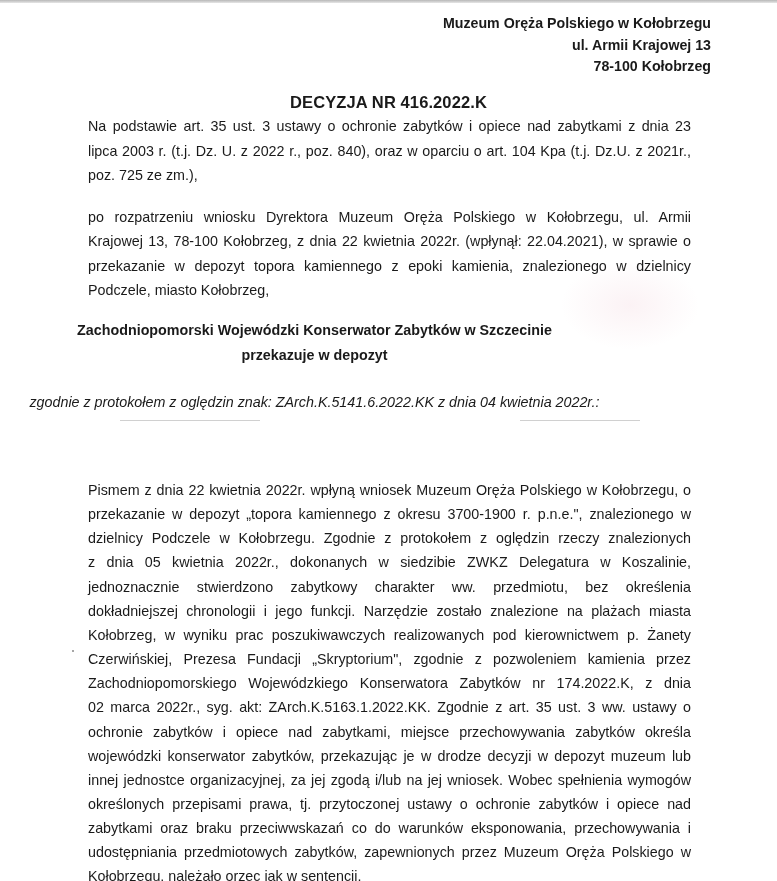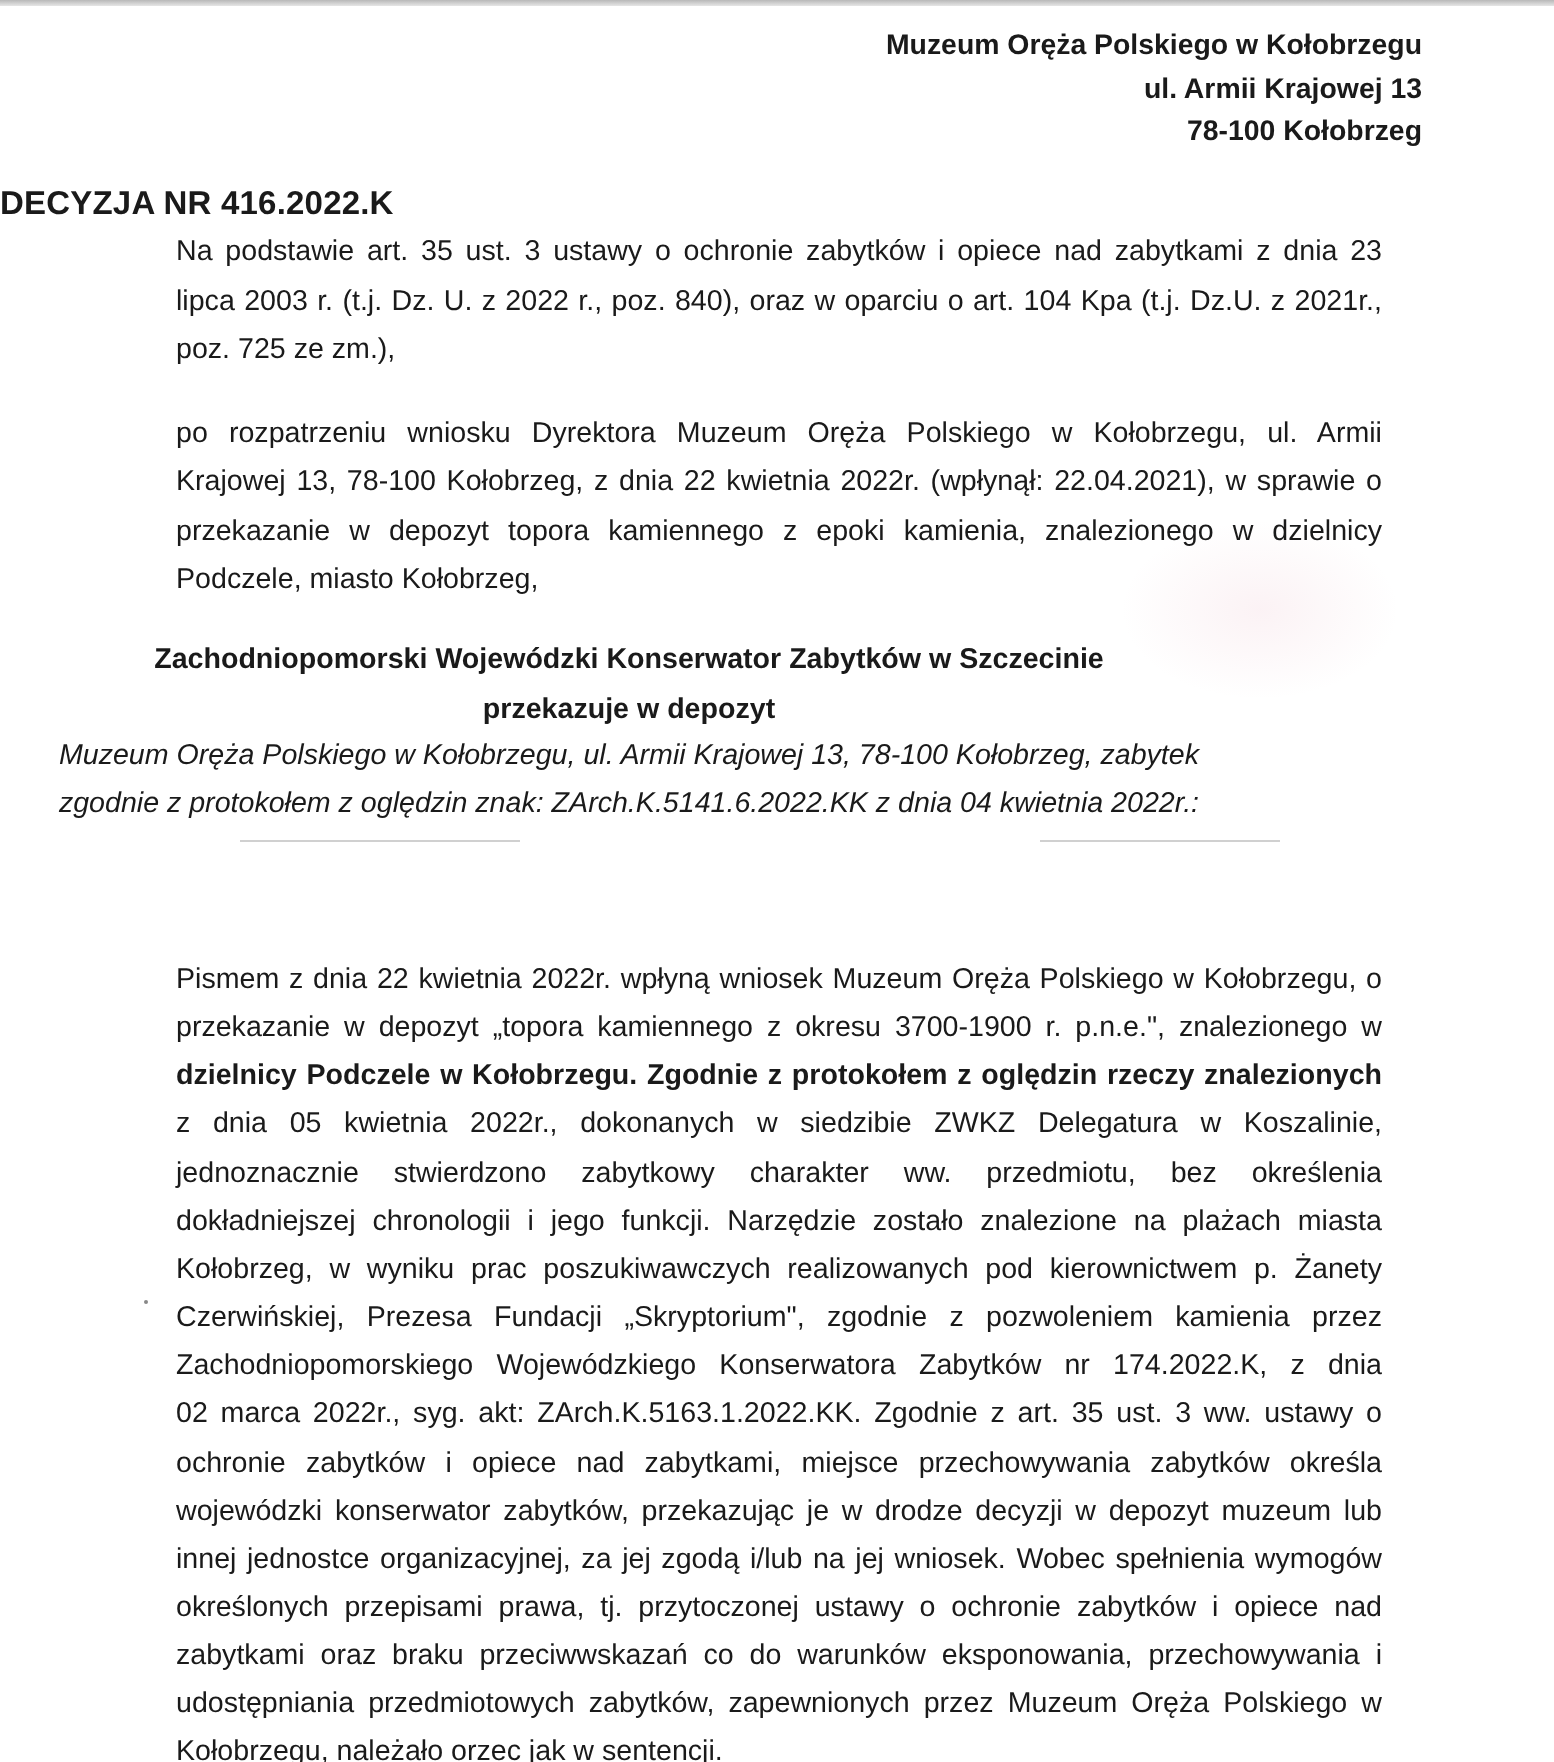--- a/index.html
+++ b/index.html
@@ -13,21 +13,21 @@
   .top-rule {
     position: absolute; left: 0; top: 0; width: 777px; height: 3px;
     background: linear-gradient(#b8b8b8, #e6e6e6);
   }
   .page { position: absolute; left: 0; top: 0; width: 777px; height: 881px; padding-left: 22px; }
   .addr {
     position: absolute; right: 88px; text-align: right;
     font-weight: bold; font-size: 14.2px; white-space: nowrap;
   }
   .title {
-    position: absolute; left: 0; width: 777px; text-align: left;
+    position: absolute; left: 0; width: 777px; text-align: center;
     font-weight: bold; font-size: 16.5px; top: 93px; letter-spacing: 0.1px;
   }
   .line {
     position: absolute; left: 88px; width: 603px;
     font-size: 14.3px; white-space: nowrap;
     text-align: justify; text-align-last: justify;
     line-height: 20px;
   }
   .line.last { text-align-last: left; }
   .center {
@@ -71,30 +71,29 @@
   <div>
     <div class="line" style="top:207px;">po rozpatrzeniu wniosku Dyrektora Muzeum Oręża Polskiego w Kołobrzegu, ul. Armii</div>
     <div class="line" style="top:231px;">Krajowej 13, 78-100 Kołobrzeg, z dnia 22 kwietnia 2022r. (wpłynął: 22.04.2021), w sprawie o</div>
     <div class="line" style="top:256px;">przekazanie w depozyt topora kamiennego z epoki kamienia, znalezionego w dzielnicy</div>
     <div class="line last" style="top:280px;">Podczele, miasto Kołobrzeg,</div>
   </div>
 
   <div class="center bold" style="top:320px;">Zachodniopomorski Wojewódzki Konserwator Zabytków w Szczecinie</div>
   <div class="center bold" style="top:345px;">przekazuje w depozyt</div>
 
-  <div class="center italic" style="top:368px;">Muzeum Oręża Polskiego w Kołobrzegu, ul. Armii Krajowej 13, 78-100 Kołobrzeg, zabytek</div>
   <div class="center italic" style="top:392px;">zgodnie z protokołem z oględzin znak: ZArch.K.5141.6.2022.KK z dnia 04 kwietnia 2022r.:</div>
   <div class="under-rule" style="left:120px; width:140px;"></div>
   <div class="under-rule" style="left:520px; width:120px;"></div>
 
 
   <div>
     <div class="line" style="top:480px;">Pismem z dnia 22 kwietnia 2022r. wpłyną wniosek Muzeum Oręża Polskiego w Kołobrzegu, o</div>
     <div class="line" style="top:504px;">przekazanie w depozyt „topora kamiennego z okresu 3700-1900 r. p.n.e.", znalezionego w</div>
-    <div class="line" style="top:528px;font-weight:bold;">dzielnicy Podczele w Kołobrzegu. Zgodnie z protokołem z oględzin rzeczy znalezionych</div>
+    <div class="line" style="top:528px;">dzielnicy Podczele w Kołobrzegu. Zgodnie z protokołem z oględzin rzeczy znalezionych</div>
     <div class="line" style="top:552px;">z dnia 05  kwietnia 2022r., dokonanych w siedzibie ZWKZ Delegatura w Koszalinie,</div>
     <div class="line" style="top:577px;">jednoznacznie stwierdzono zabytkowy charakter ww. przedmiotu, bez określenia</div>
     <div class="line" style="top:601px;">dokładniejszej chronologii i jego funkcji. Narzędzie zostało znalezione na plażach miasta</div>
     <div class="line" style="top:625px;">Kołobrzeg, w wyniku prac poszukiwawczych realizowanych pod kierownictwem p. Żanety</div>
     <div class="line" style="top:649px;">Czerwińskiej, Prezesa Fundacji „Skryptorium", zgodnie z pozwoleniem kamienia przez</div>
     <div class="line" style="top:673px;">Zachodniopomorskiego Wojewódzkiego Konserwatora Zabytków nr 174.2022.K, z dnia</div>
     <div class="line" style="top:697px;">02 marca 2022r., syg. akt: ZArch.K.5163.1.2022.KK. Zgodnie z art. 35 ust. 3 ww. ustawy o</div>
     <div class="line" style="top:722px;">ochronie zabytków i opiece nad zabytkami, miejsce przechowywania zabytków określa</div>
     <div class="line" style="top:746px;">wojewódzki konserwator zabytków, przekazując je w drodze decyzji w depozyt muzeum lub</div>
     <div class="line" style="top:770px;">innej jednostce organizacyjnej, za jej zgodą i/lub na jej wniosek. Wobec spełnienia wymogów</div>

